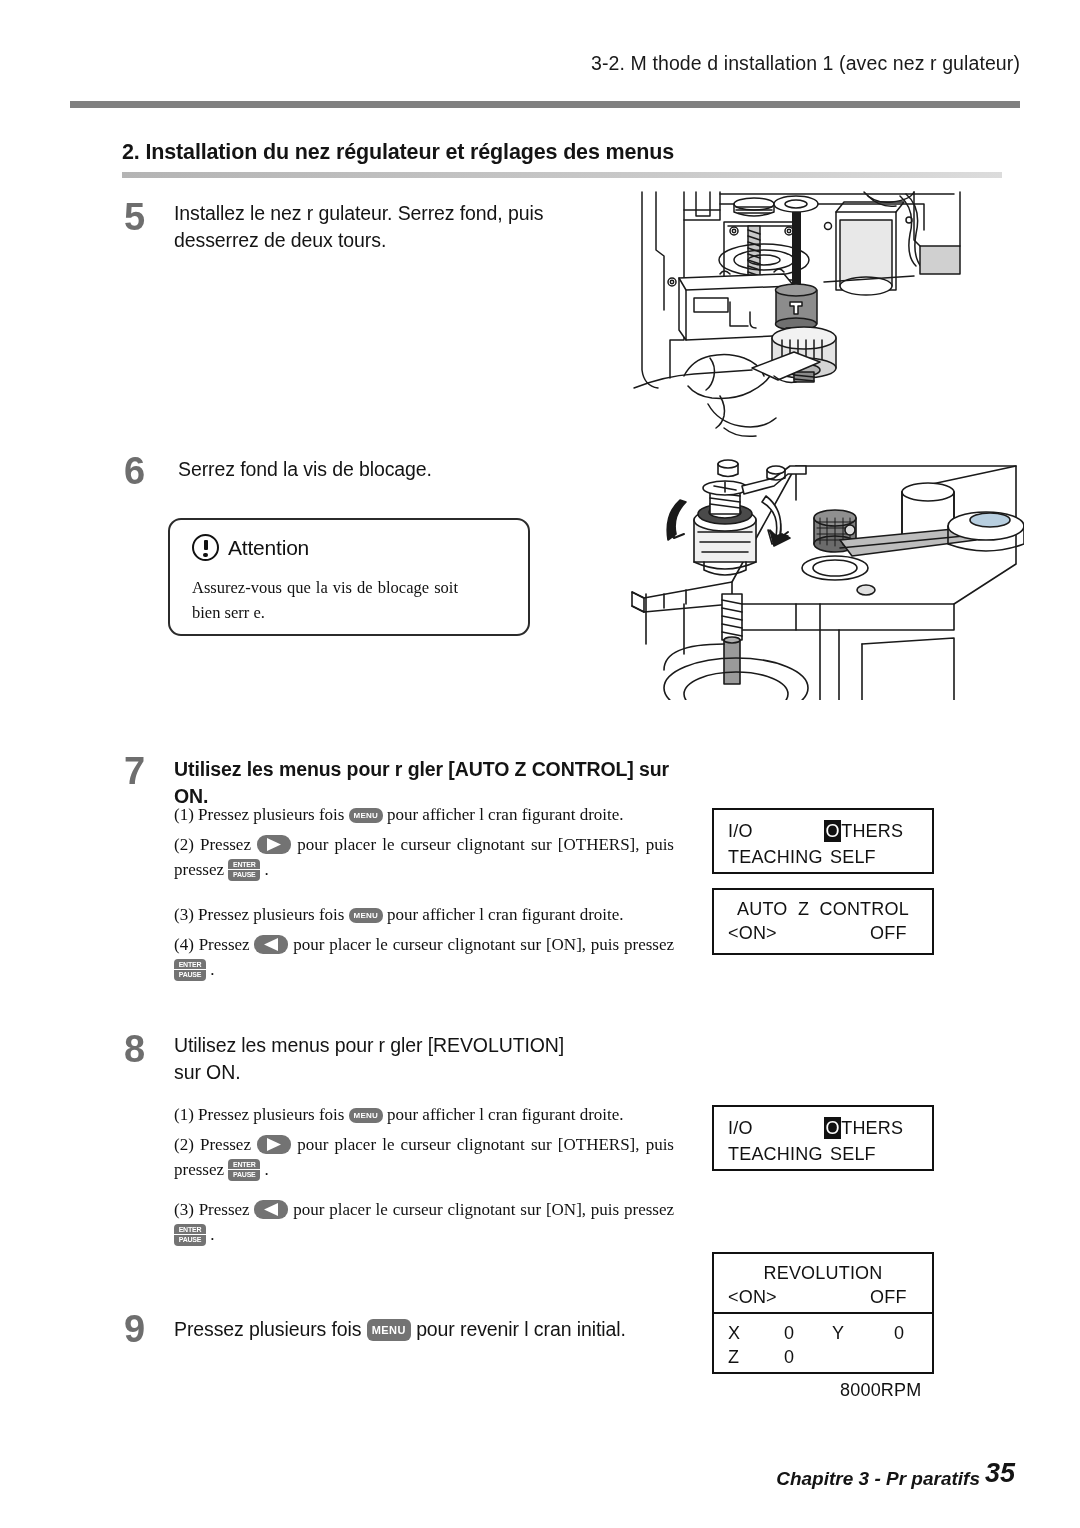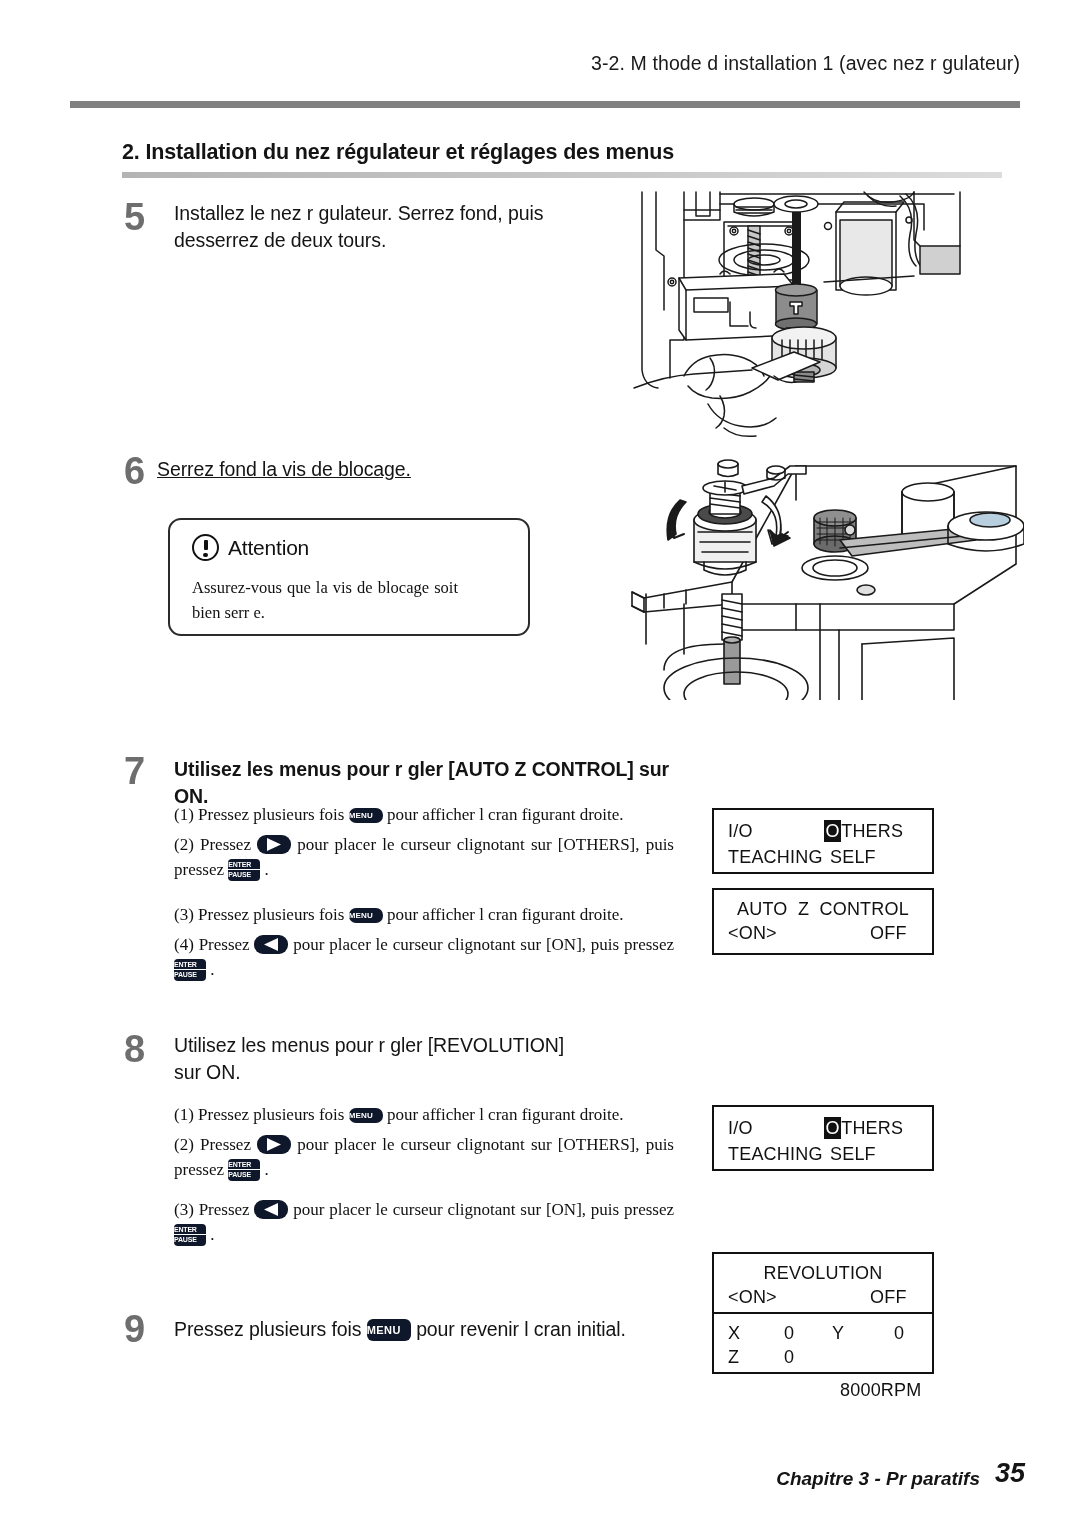--- a/index.html
+++ b/index.html
@@ -79,24 +79,24 @@
     font-size: 17px;
     line-height: 1.45;
     color: #111111;
     text-align: justify;
   }
 
   
   .key {
     display: inline-block;
     vertical-align: -3px;
-    background: #0f172a;
+    background: #737373;
     color: #ffffff;
     border-radius: 5px;
-    text-align: left;
+    text-align: center;
     font-family: "Liberation Sans", sans-serif;
     font-weight: bold;
     overflow: hidden;
   }
   .key-menu {
     width: 34px;
     height: 15px;
     line-height: 15px;
     font-size: 8px;
     letter-spacing: .2px;
@@ -254,21 +254,21 @@
     font-size: 19px;
     font-style: italic;
     font-weight: bold;
     color: #141414;
   }
   .footer-page {
     position: absolute;
     top: 1458px;
     left: 985px;
     width: 40px;
-    text-align: right;
+    text-align: left;
     font-size: 27px;
     font-weight: bold;
     font-style: italic;
     color: #141414;
   }
 </style>
 </head>
 <body>
 
 <div class="page-header">3-2.  M thode d installation 1 (avec nez r gulateur)</div>
@@ -370,21 +370,21 @@
       <path d="M96 206 Q102 216 100 226 Q98 234 92 238"></path>
       <path d="M84 214 Q94 232 116 236 Q138 240 152 228"></path>
       <path d="M100 238 Q112 248 132 246"></path>
       <path d="M128 178 L170 162 L196 172 L154 190 Z" fill="#ffffff" stroke="#1a1a1a"></path>
       <path d="M150 186 Q160 194 172 192"></path>
     </g>
   </svg>
 </div>
 
 <div class="step-num" style="left:124px; top:452px;">6</div>
-<div class="step-text" style="left:157px; top:456px; width:400px;text-decoration:underline;">Serrez    fond la vis de blocage.</div>
+<div class="step-text" style="left:178px; top:456px; width:400px;">Serrez    fond la vis de blocage.</div>
 
 <div class="attention-box">
   <div class="attention-head">
     <span class="attn-icon"></span>
     <span class="attention-title">Attention</span>
   </div>
   <div class="attention-body">Assurez-vous que la vis de blocage soit bien serr  e.</div>
 </div>
 
 <div class="illus" style="left:624px; top:444px; width:400px; height:256px;">

